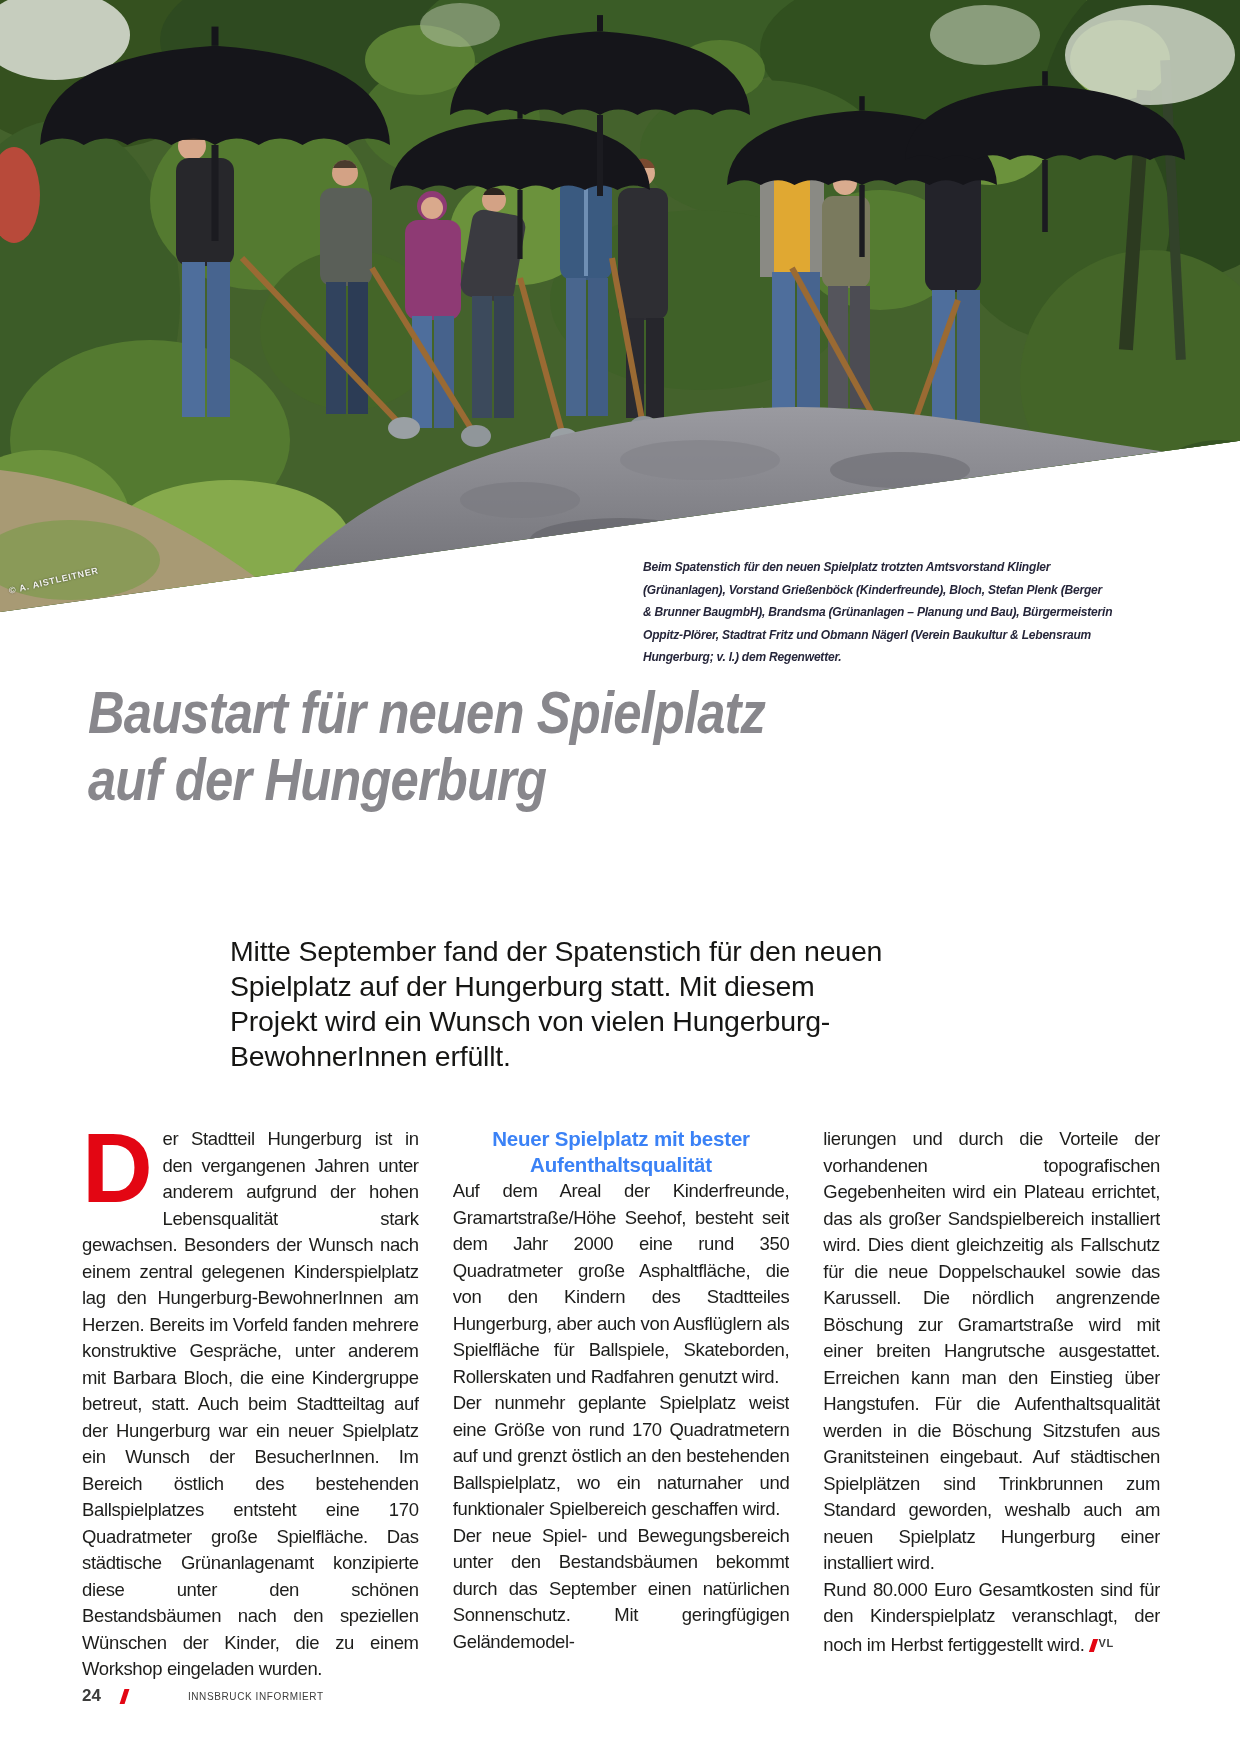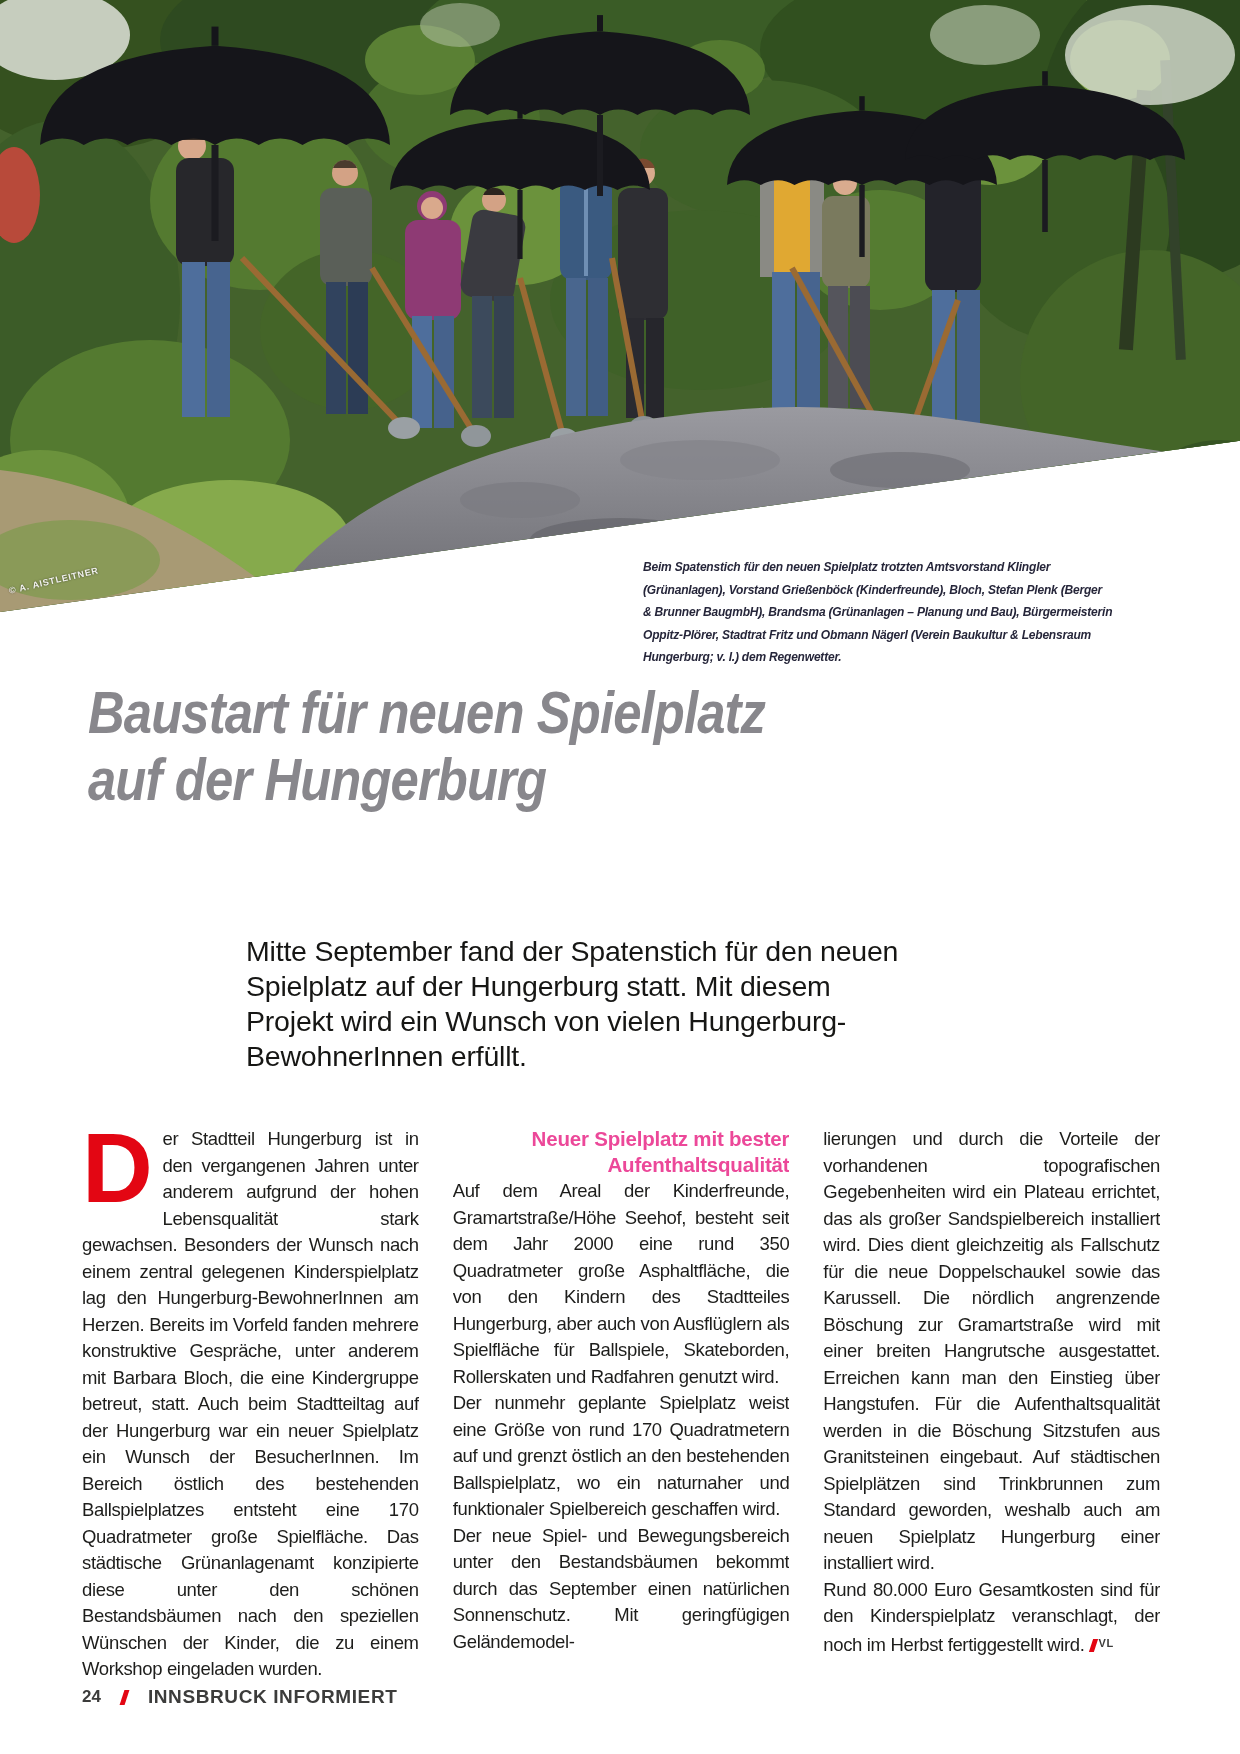--- a/index.html
+++ b/index.html
@@ -16,43 +16,43 @@
   .photo-caption{position:absolute;left:643px;top:556px;width:470px;
          font-style:italic;font-weight:bold;font-size:12px;line-height:22.5px;color:#26263a;
          letter-spacing:-0.2px;}
 
   
   .headline{position:absolute;left:88px;top:680px;color:#88878c;
          font-size:59px;line-height:67px;font-weight:800;font-style:italic;
          letter-spacing:-1px;transform:scaleX(.86);transform-origin:0 0;white-space:nowrap;}
 
   
-  .lead{position:absolute;left:246px;top:934px;width:655px;
+  .lead{position:absolute;left:230px;top:934px;width:655px;
          font-size:28.5px;line-height:35px;color:#161614;letter-spacing:-0.2px;}
 
   
   .columns{position:absolute;left:82px;top:1126px;width:1078px;height:560px;
          display:flex;gap:34px;}
   .col{flex:1 1 0;font-size:18.5px;line-height:26.5px;text-align:justify;
          letter-spacing:-0.35px;color:#1d1d1b;overflow:hidden;}
   .col p{margin:0;}
   .dropcap{float:left;color:#e30613;font-weight:bold;font-size:98px;line-height:76px;
          margin:4px 10px 0 0;}
-  .red-heading{color:#ec4899;font-weight:bold;font-size:20.5px;line-height:26px;
-         margin:0 0 5px 0;text-align:right;letter-spacing:-0.2px;}
+  .red-heading{color:#3b82f6;font-weight:bold;font-size:20.5px;line-height:26px;
+         margin:0 0 5px 0;text-align:center;letter-spacing:-0.2px;}
   .author{white-space:nowrap;margin-top:20px;}
   .slash-mark{display:inline-block;width:5px;height:13px;background:#e30613;
          transform:skewX(-18deg);margin:0 3px 0 6px;vertical-align:-1px;}
   .author-initials{font-size:11px;font-weight:bold;color:#3c3c3b;vertical-align:4px;letter-spacing:.5px;}
 
   
   .footer{position:absolute;left:82px;top:1686px;display:flex;align-items:center;gap:21px;}
   .footer .page-num{font-size:17px;font-weight:bold;color:#3c3c3b;}
   .footer .slash{display:inline-block;width:5px;height:15px;background:#e30613;transform:skewX(-18deg);}
-  .footer .mag-title{font-size:19px;font-weight:bold;color:#3c3c3b;letter-spacing:.6px;}
+  .footer .mag-title{font-size:10px;font-weight:normal;color:#3c3c3b;letter-spacing:.6px;margin-left:40px;}
 </style>
 </head>
 <body>
 
 <div class="page">
 
   <div class="photo">
     <svg width="1240" height="612" viewBox="0 0 1240 612">
       <defs>
         <g id="umb">

